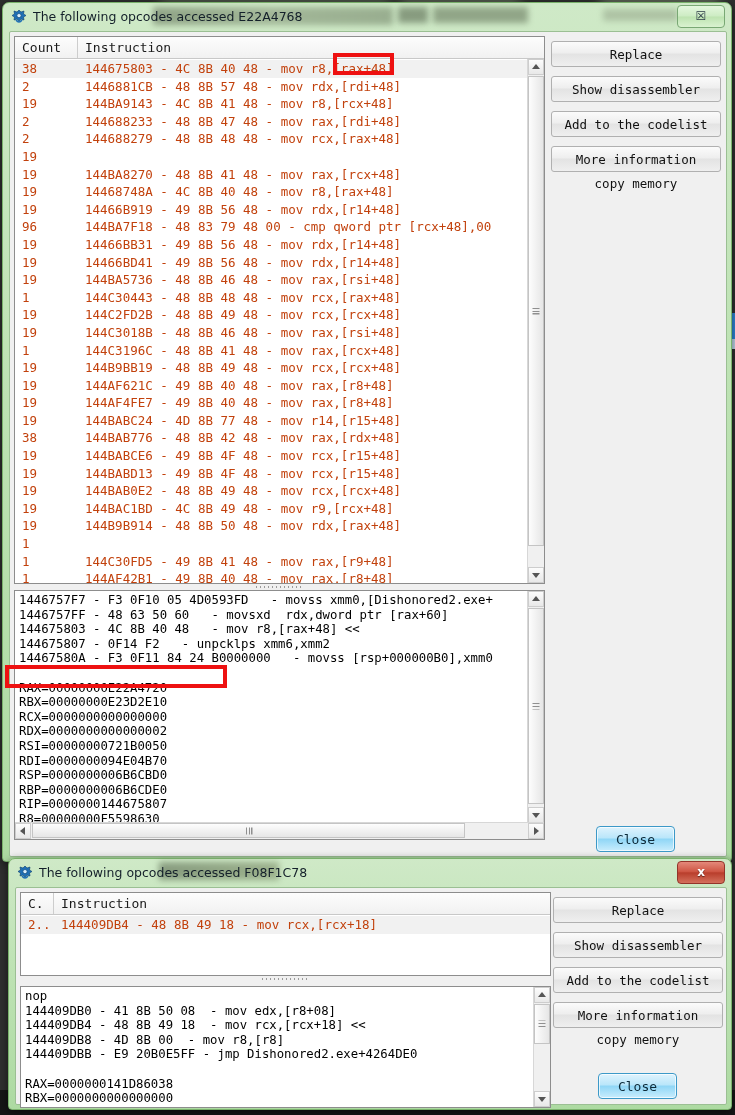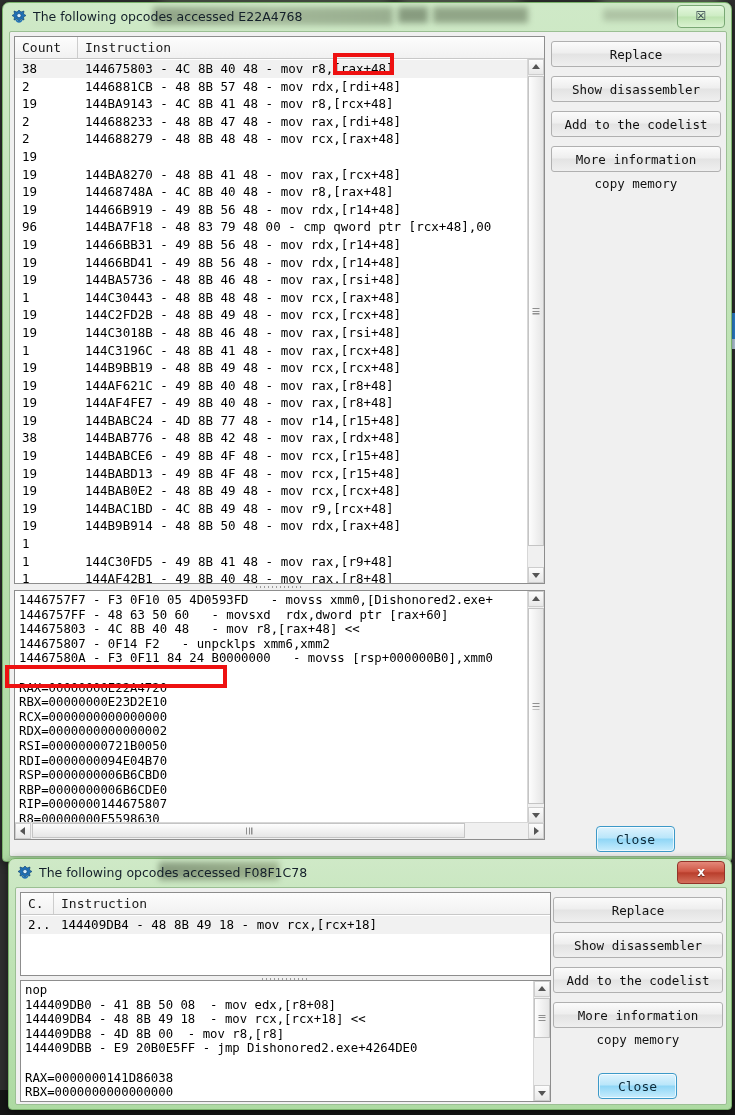--- a/index.html
+++ b/index.html
@@ -41,21 +41,21 @@
   
   .listbox{position:absolute;background:#ffffff;border:1px solid #8d8d8d;overflow:hidden;}
   .lhead{position:absolute;left:0;top:0;right:0;height:21px;
          background:linear-gradient(180deg,#fdfdfd 0%,#f1f1f1 100%);
          border-bottom:1px solid #c8c8c8;}
   .lhead .hc{position:absolute;top:3px;font-family:"DejaVu Sans Mono",monospace;
              font-size:13px;color:#1a1a1a;white-space:nowrap;}
   .hsep{position:absolute;top:0;height:21px;width:1px;background:#cdcdcd;}
   .rows{position:absolute;left:0;right:0;overflow:hidden;}
   .row{position:relative;height:17.6px;line-height:17.6px;white-space:nowrap;
-       font-family:"DejaVu Sans Mono",monospace;font-size:12.5px;color:#000000;}
+       font-family:"DejaVu Sans Mono",monospace;font-size:12.5px;color:#c2410c;}
   .row.sel{background:#f1f1f1;}
   .row .c{position:absolute;left:7px;}
   .row .i{position:absolute;left:70px;}
 
   
   .memo{position:absolute;background:#fff;border:1px solid #8d8d8d;overflow:hidden;}
   .memo .line{white-space:pre;font-family:"DejaVu Sans Mono",monospace;
               font-size:12.3px;line-height:14.6px;color:#000;padding-left:4px;}
 
   
@@ -375,21 +375,21 @@
               <span class="c">2..</span>
               <span class="i" style="left: 40px;">144409DB4 - 48 8B 49 18  - mov rcx,[rcx+18]</span>
             </div>
           </div>
       </div>
 
       <div class="grip" style="left:4px;top:88px;width:529px;">
           <i></i>
         </div>
 
-      <div class="memo" style="left:4px;top:92px;width:529px;height:120px;text-decoration:underline;">
+      <div class="memo" style="left:4px;top:98px;width:529px;height:120px;text-decoration:underline;">
         <div id="w2memo" style="position:absolute;left:0;top:2px;right:17px;overflow:hidden;">
             <div class="line">nop</div>
             <div class="line">144409DB0 - 41 8B 50 08  - mov edx,[r8+08]</div>
             <div class="line">144409DB4 - 48 8B 49 18  - mov rcx,[rcx+18] &lt;&lt;</div>
             <div class="line">144409DB8 - 4D 8B 00  - mov r8,[r8]</div>
             <div class="line">144409DBB - E9 20B0E5FF - jmp Dishonored2.exe+4264DE0</div>
             <div class="line"> </div>
             <div class="line">RAX=0000000141D86038</div>
             <div class="line">RBX=0000000000000000</div>
             <div class="line">RCX=00000000F5598630</div>

